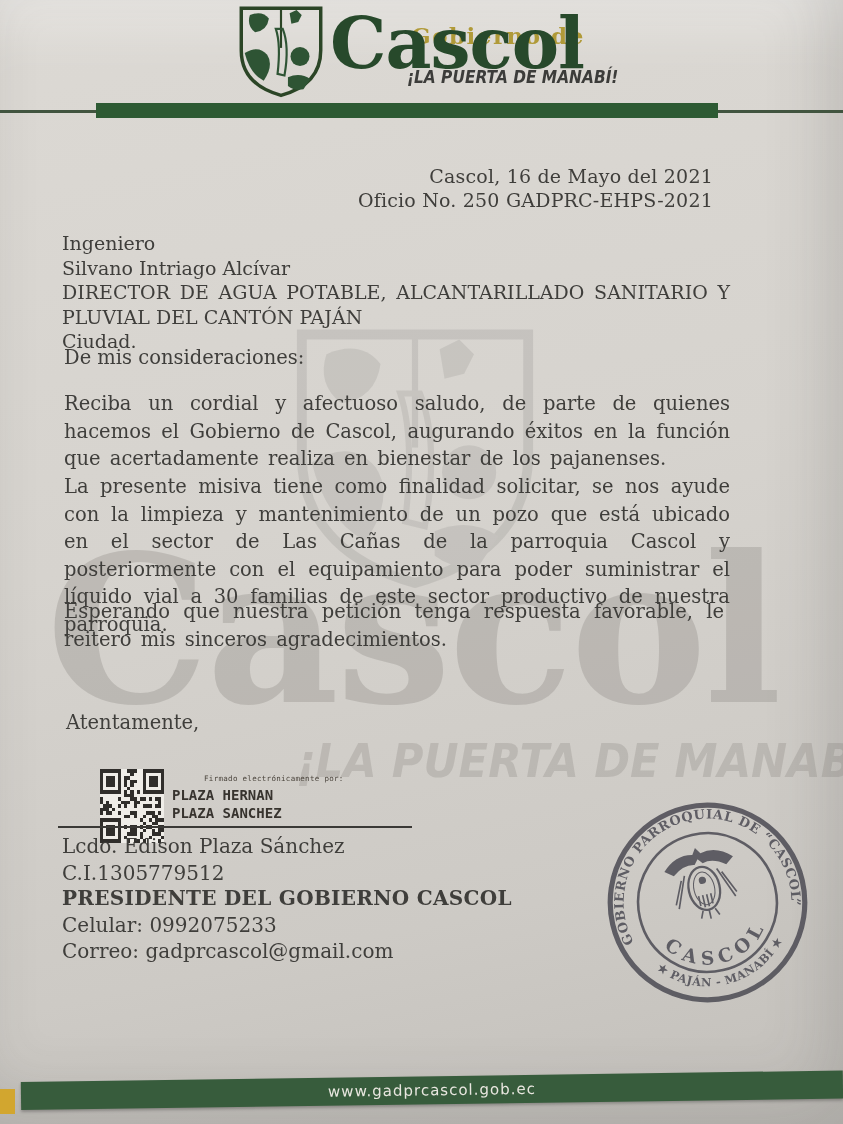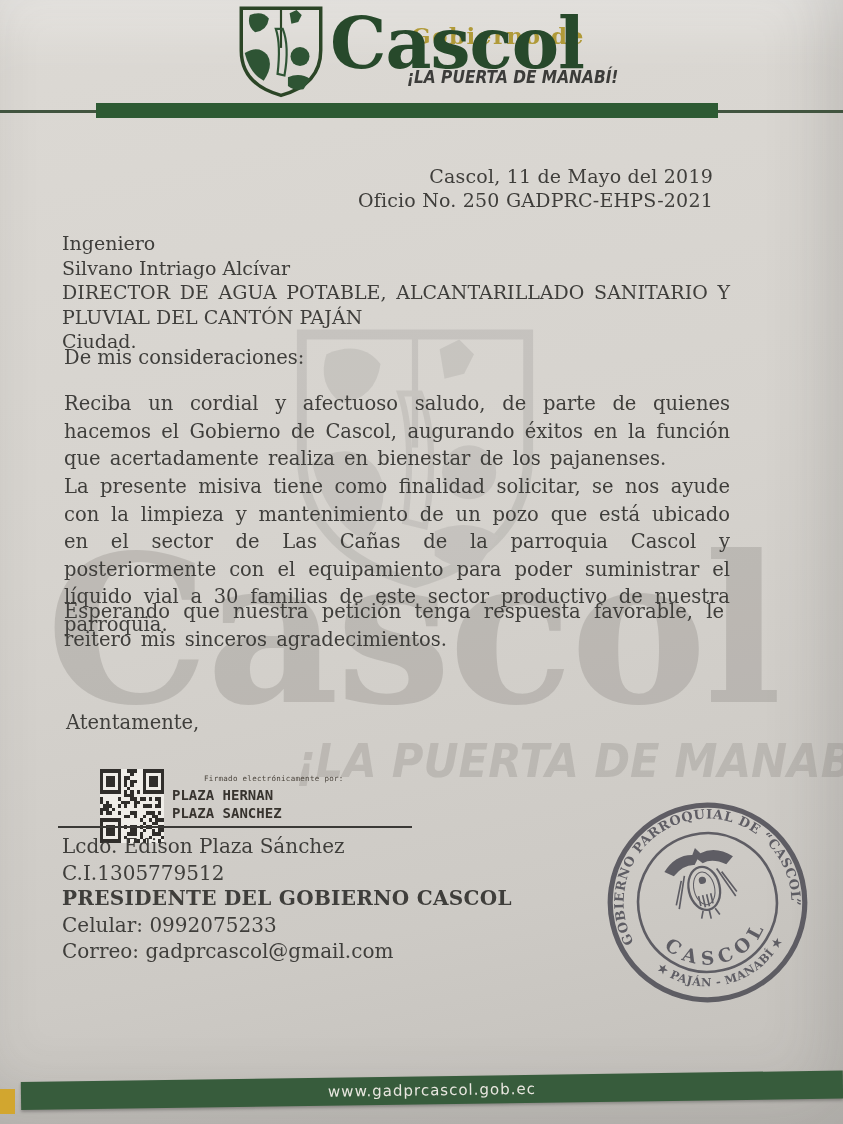--- a/index.html
+++ b/index.html
@@ -119,21 +119,21 @@
       <circle cx="72" cy="62" r="11" fill="#2e5434"></circle>
       <path d="M58 86 q14 -6 26 2 l-8 12 q-10 2 -18 -4z" fill="#2e5434"></path>
     </svg>
     <span class="abs brand-prefix">Gobierno de</span>
     <span class="abs brand-name">Cascol</span>
     <span class="abs brand-tagline">¡LA PUERTA DE MANABÍ!</span>
     <div class="abs rule-thin"></div>
     <div class="abs rule-thick"></div>
 
     <div class="abs meta ink">
-      <div>Cascol, 11 de Mayo del 2019</div>
+      <div>Cascol, 16 de Mayo del 2021</div>
       <div>Oficio No. 250 GADPRC-EHPS-2021</div>
     </div>
 
     <div class="abs recipient ink">
       <div>Ingeniero</div>
       <div>Silvano Intriago Alcívar</div>
       <div class="stretch">DIRECTOR DE AGUA POTABLE, ALCANTARILLADO SANITARIO Y</div>
       <div>PLUVIAL DEL CANTÓN PAJÁN</div>
       <div>Ciudad.</div>
     </div>

